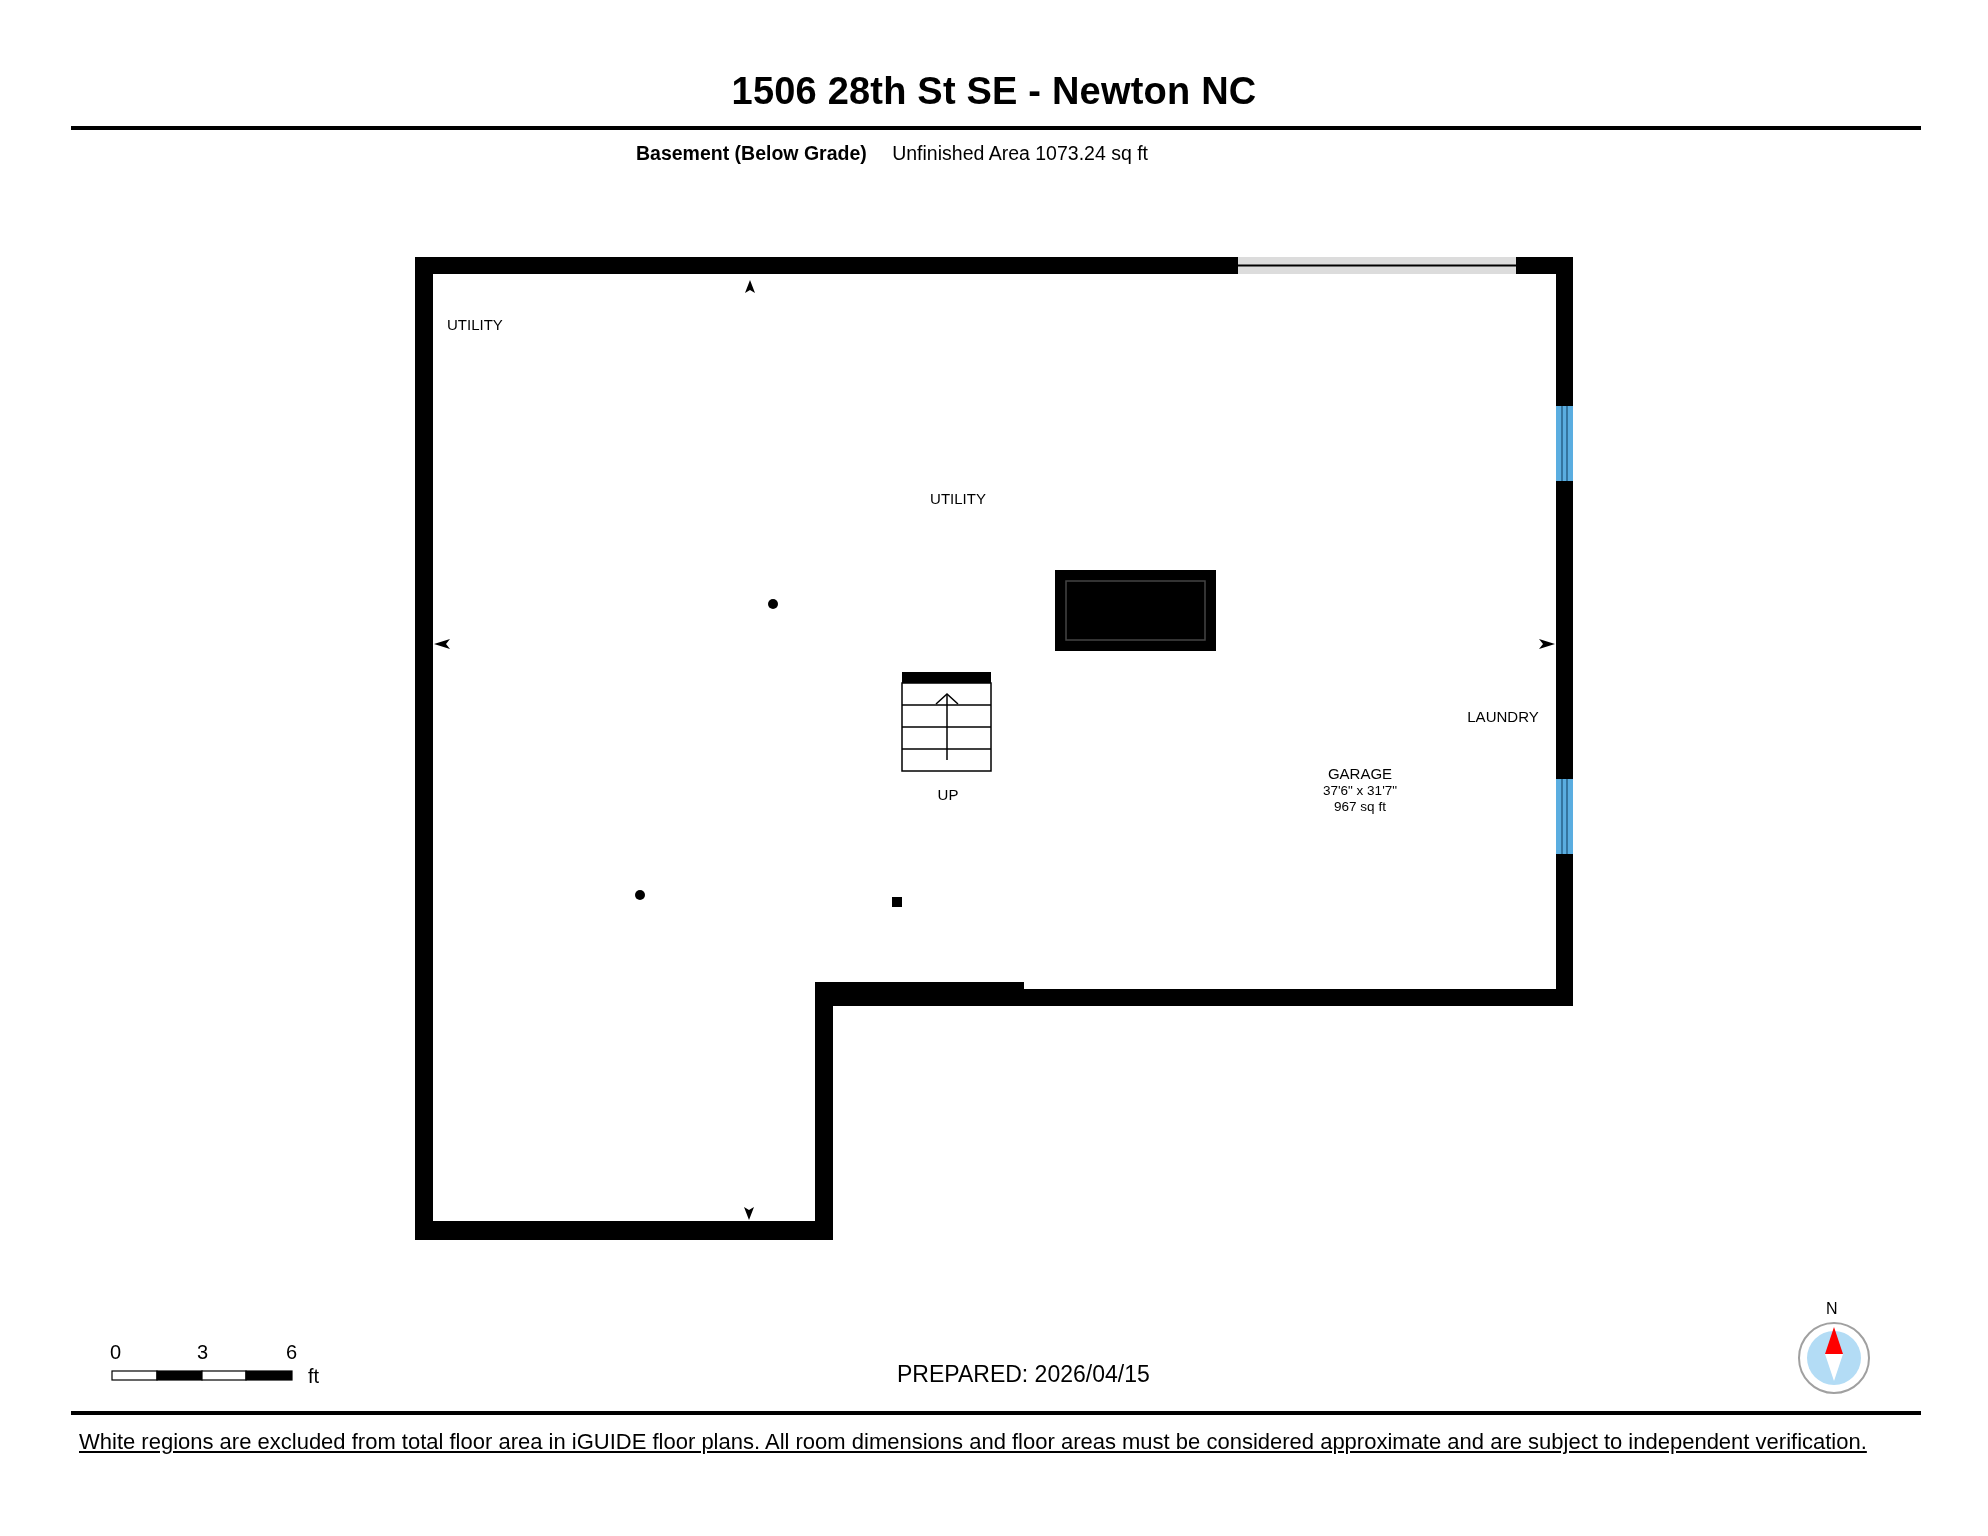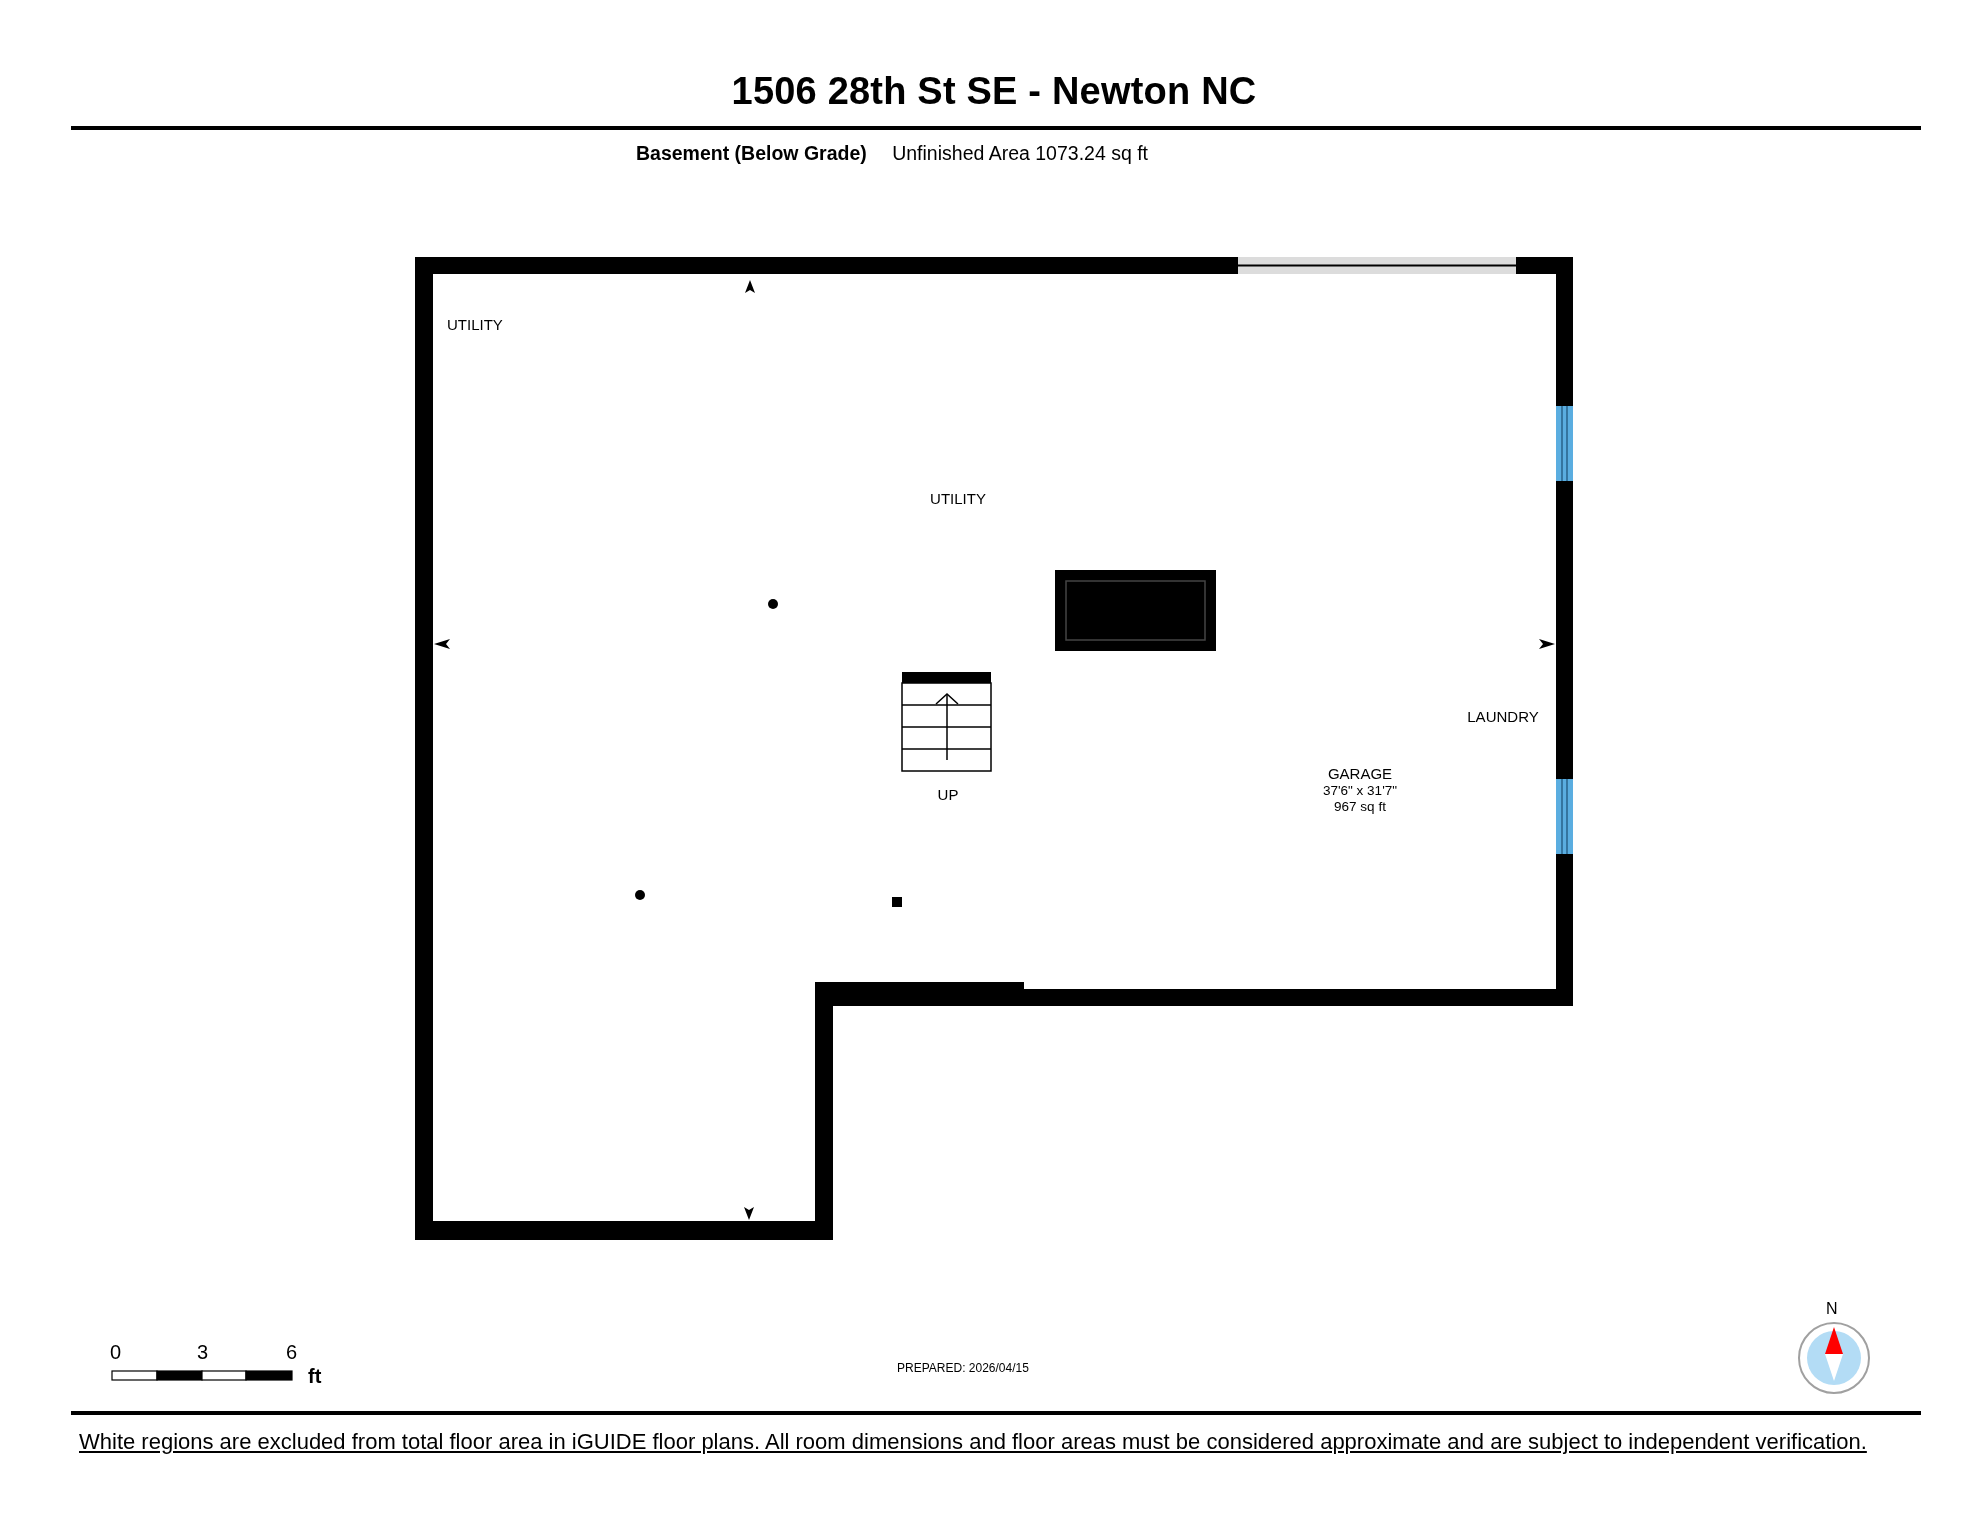--- a/index.html
+++ b/index.html
@@ -6,21 +6,21 @@
   body { width: 1988px; height: 1536px; position: relative; overflow: hidden; font-family: "Liberation Sans", sans-serif; color: #000; }
   .abs { position: absolute; }
   .title { left: 0; width: 1988px; top: 70px; text-align: center; font-size: 38px; font-weight: bold; letter-spacing: 0.2px; }
   .rule { background: #000; height: 4px; left: 71px; width: 1850px; }
   .subtitle { left: 0; width: 1784px; top: 142px; text-align: center; font-size: 19.5px; }
   .subtitle .level { font-weight: bold; margin-right: 20px; }
   svg.plan { position: absolute; left: 0; top: 0; }
   .room-label { font-family: "Liberation Sans", sans-serif; font-size: 15px; fill: #000; }
   .dim-label { font-family: "Liberation Sans", sans-serif; font-size: 13.5px; fill: #000; }
   .scale-label { position: absolute; font-size: 20px; }
-  .prepared { left: 897px; top: 1361px; font-size: 12px; }
+  .prepared { left: 897px; top: 1361px; font-size: 23px; }
   .disclaimer { left: 79px; top: 1429px; font-size: 22px; text-decoration: underline; }
   .compass-n { left: 1826px; top: 1300px; font-size: 16px; }
 </style>
 </head>
 <body>
 
 <div class="abs title">1506 28th St SE - Newton NC</div>
 <div class="abs rule" style="top:126px;"></div>
 <div class="abs subtitle">
   <span class="level">Basement (Below Grade)</span>
@@ -107,20 +107,20 @@
     <circle cx="1834" cy="1358" r="35" fill="#fff" stroke="#A0A0A0" stroke-width="2"></circle>
     <circle cx="1834" cy="1358" r="27" fill="#B3DCF5"></circle>
     <polygon points="1834,1327 1825,1354 1843,1354" fill="#FF0000"></polygon>
     <polygon points="1825,1354 1843,1354 1834,1381" fill="#ffffff"></polygon>
   </g>
 </svg>
 
 <div class="scale-label" style="left:110px; top:1341px;">0</div>
 <div class="scale-label" style="left:197px; top:1341px;">3</div>
 <div class="scale-label" style="left:286px; top:1341px;">6</div>
-<div class="scale-label" style="left:308px; top:1365px;font-weight:bold;">ft</div>
+<div class="scale-label" style="left:308px; top:1365px;">ft</div>
 
 <div class="abs prepared">PREPARED: 2026/04/15</div>
 
 <div class="abs compass-n">N</div>
 
 <div class="abs rule" style="top:1411px;"></div>
 <div class="abs disclaimer">White regions are excluded from total floor area in iGUIDE floor plans. All room dimensions and floor areas must be considered approximate and are subject to independent verification.</div>
 
 </body></html>

